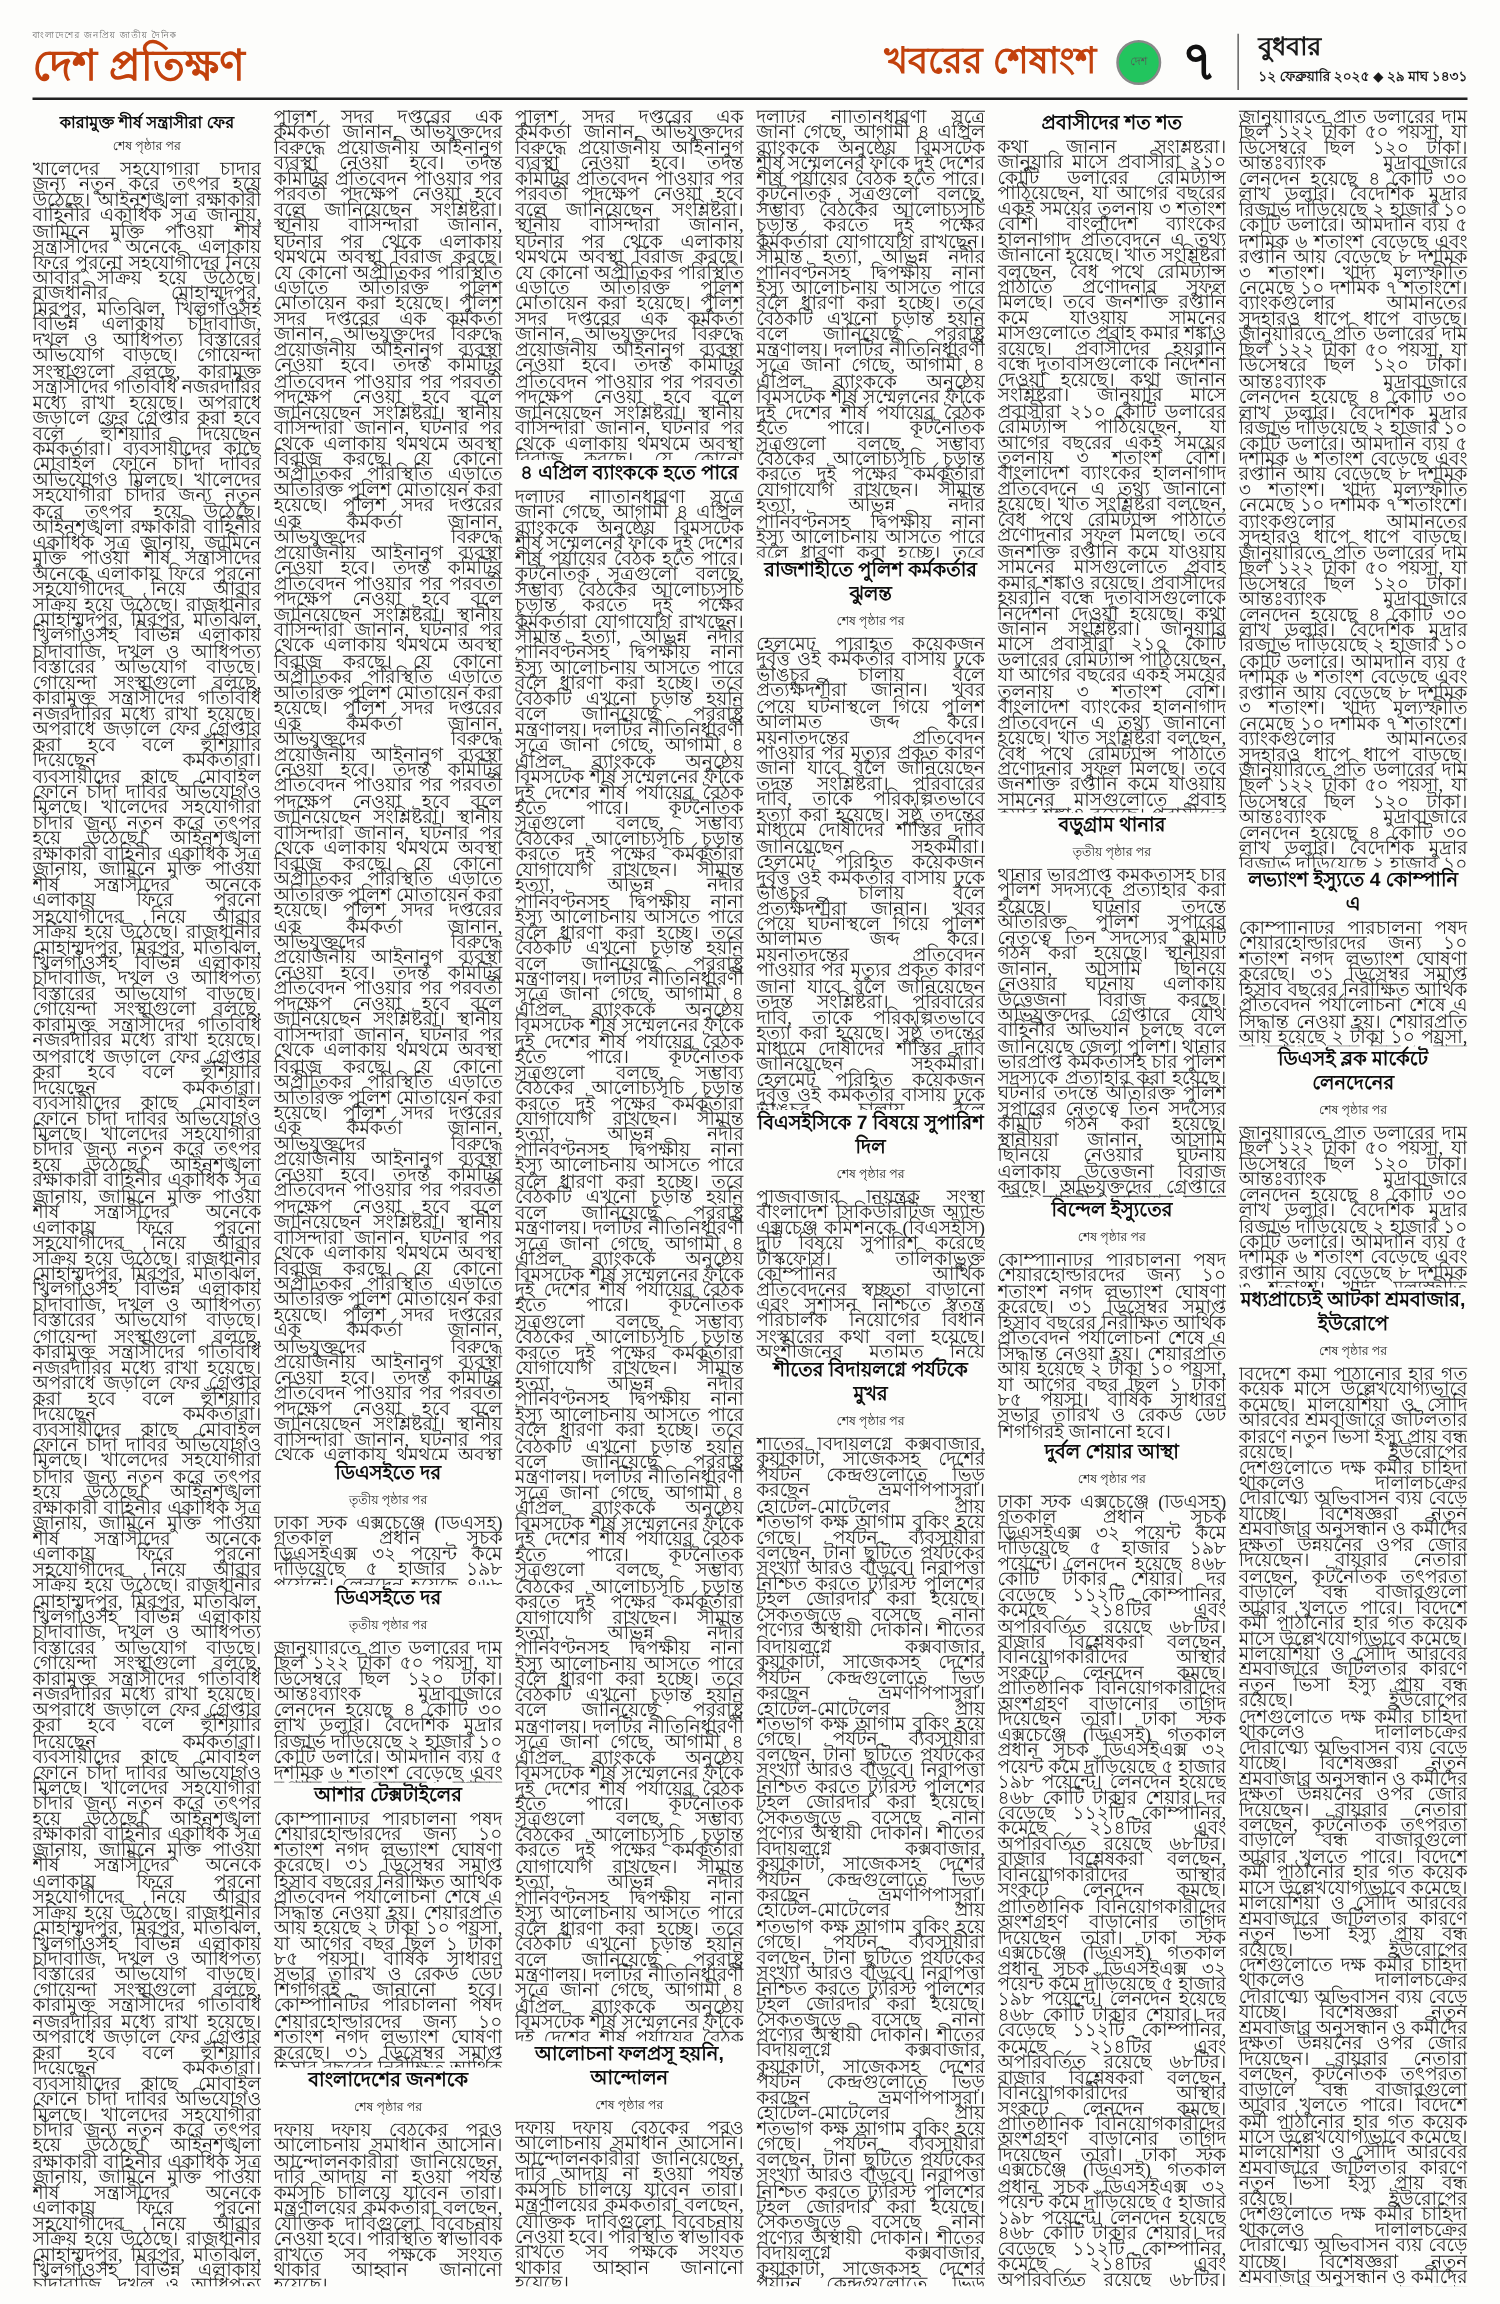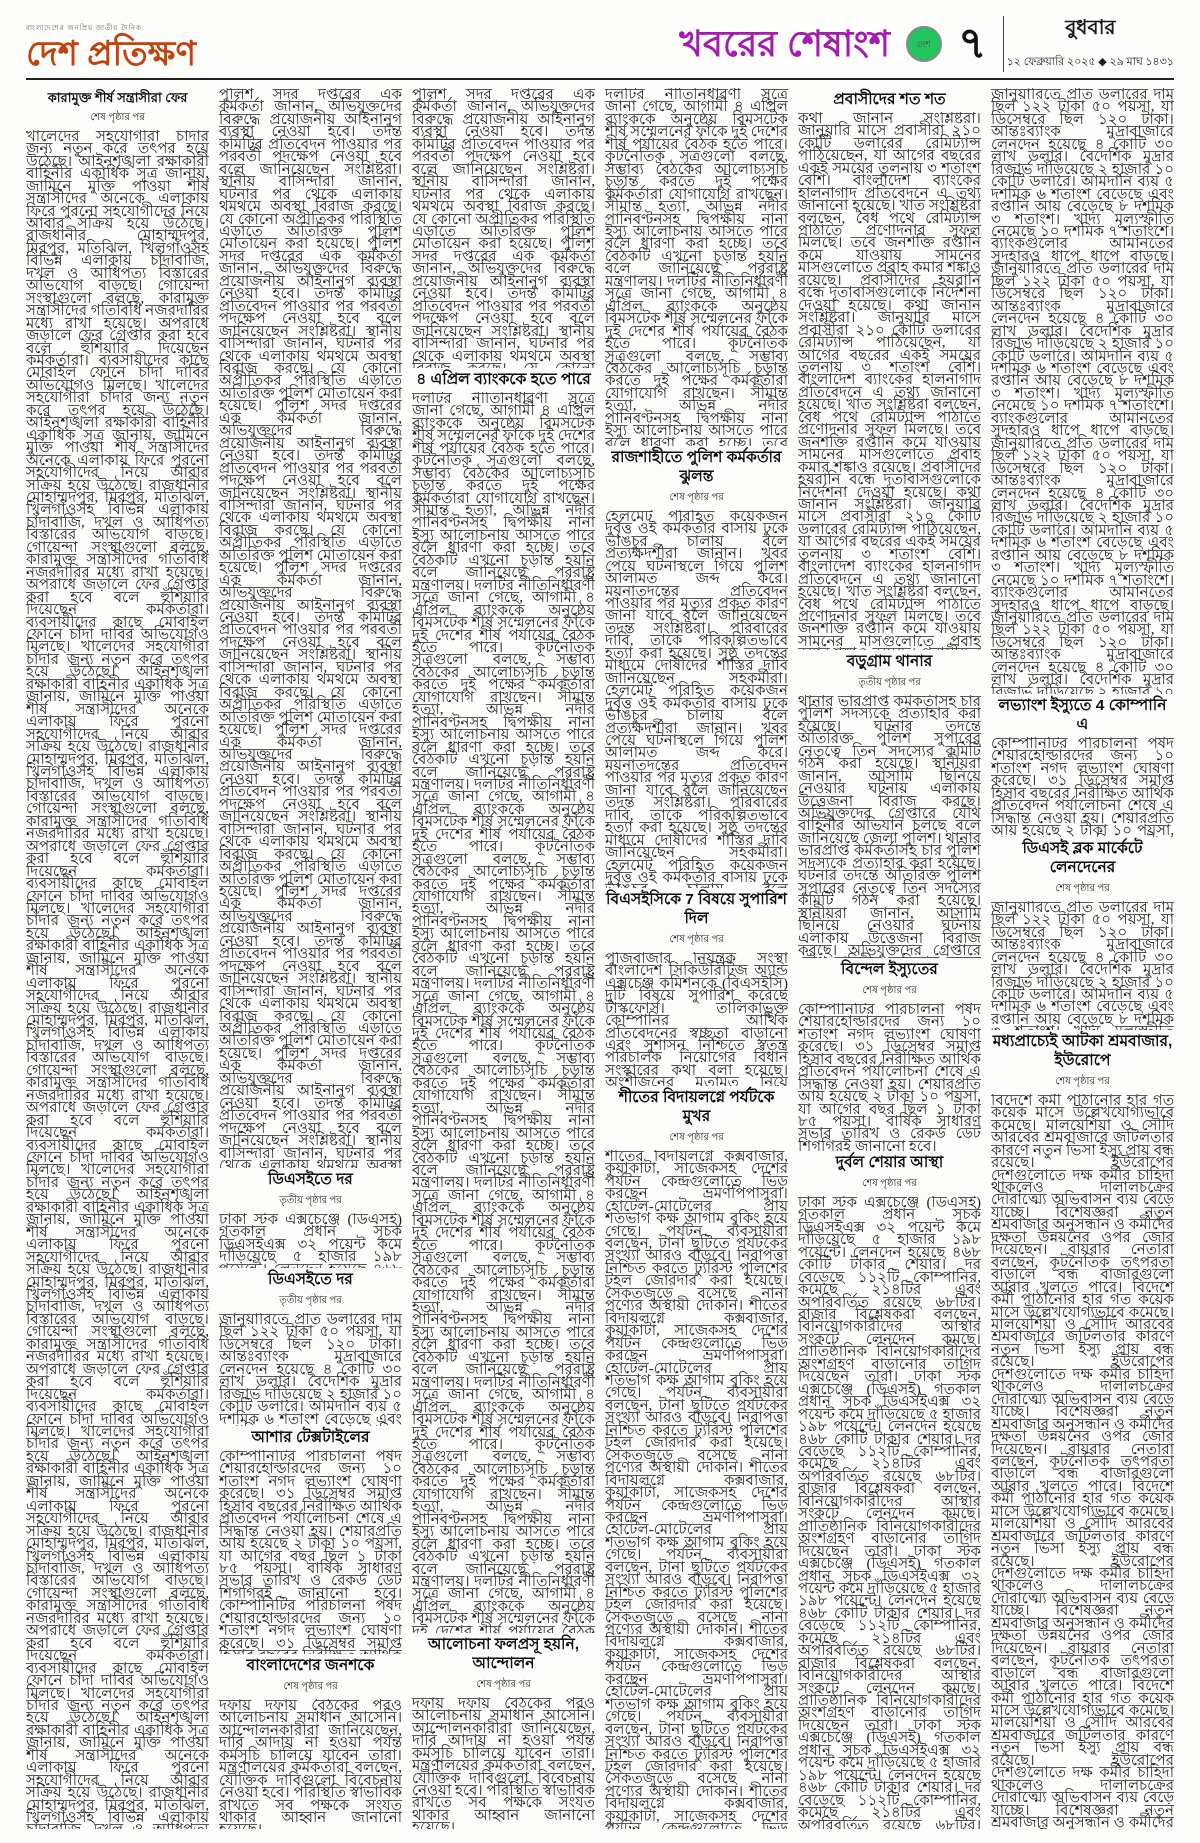--- a/index.html
+++ b/index.html
@@ -8,29 +8,29 @@
   .page { position:absolute; inset:0; padding:6px 26px 8px 26px; background:#fdfdfb; }
 
   
   .masthead { display:flex; align-items:flex-end; justify-content:space-between;
               height:74px; border-bottom:2px solid #222; padding-bottom:6px; }
   .logo-block { display:flex; flex-direction:column; }
   .tagline { font-size:7px; color:#666; letter-spacing:1px; margin-bottom:2px; }
   .paper-logo { font-size:34px; font-weight:bold; color:#c2410c; line-height:1.05;
                 font-family:"Liberation Sans","DejaVu Sans",sans-serif; }
   .right-cluster { display:flex; align-items:center; gap:16px; }
-  .section-title { font-size:36px; font-weight:bold; color:#a21caf; line-height:1;
+  .section-title { font-size:29px; font-weight:bold; color:#c2410c; line-height:1;
                    font-family:"Liberation Sans","DejaVu Sans",sans-serif; }
   .emblem { width:36px; height:36px; border-radius:50%; border:2px solid #888;
             display:flex; align-items:center; justify-content:center;
             font-size:9px; color:#555; background:#22c55e; flex:0 0 auto; }
   .page-num { font-size:44px; font-weight:bold; line-height:0.9; color:#111; }
-  .date-block { border-left:1.5px solid #444; padding-left:3px; text-align:center; }
+  .date-block { border-left:1.5px solid #444; padding-left:16px; text-align:left; }
   .day-label { font-size:20px; font-weight:bold; line-height:1.1; }
-  .date-line { font-size:11px; margin-top:15px; white-space:nowrap; }
+  .date-line { font-size:11px; margin-top:4px; white-space:nowrap;font-weight:bold; }
 
   
   .cols { display:flex; gap:10px; margin-top:8px; height:1741px; overflow:hidden; }
   .col { flex:1 1 0; overflow:hidden; display:flex; flex-direction:column; min-width:0; }
   .art { overflow:hidden; padding-bottom:5px; }
   .hl { font-size:15.5px; font-weight:bold; text-align:center; line-height:1.22;
         margin:2px 0 3px 0; color:#0d0d0d;
         font-family:"Liberation Sans","DejaVu Sans",sans-serif; }
   .hl-lead { font-size:13px; }
   .kick { font-size:10px; text-align:center; margin-bottom:4px; color:#222; }

